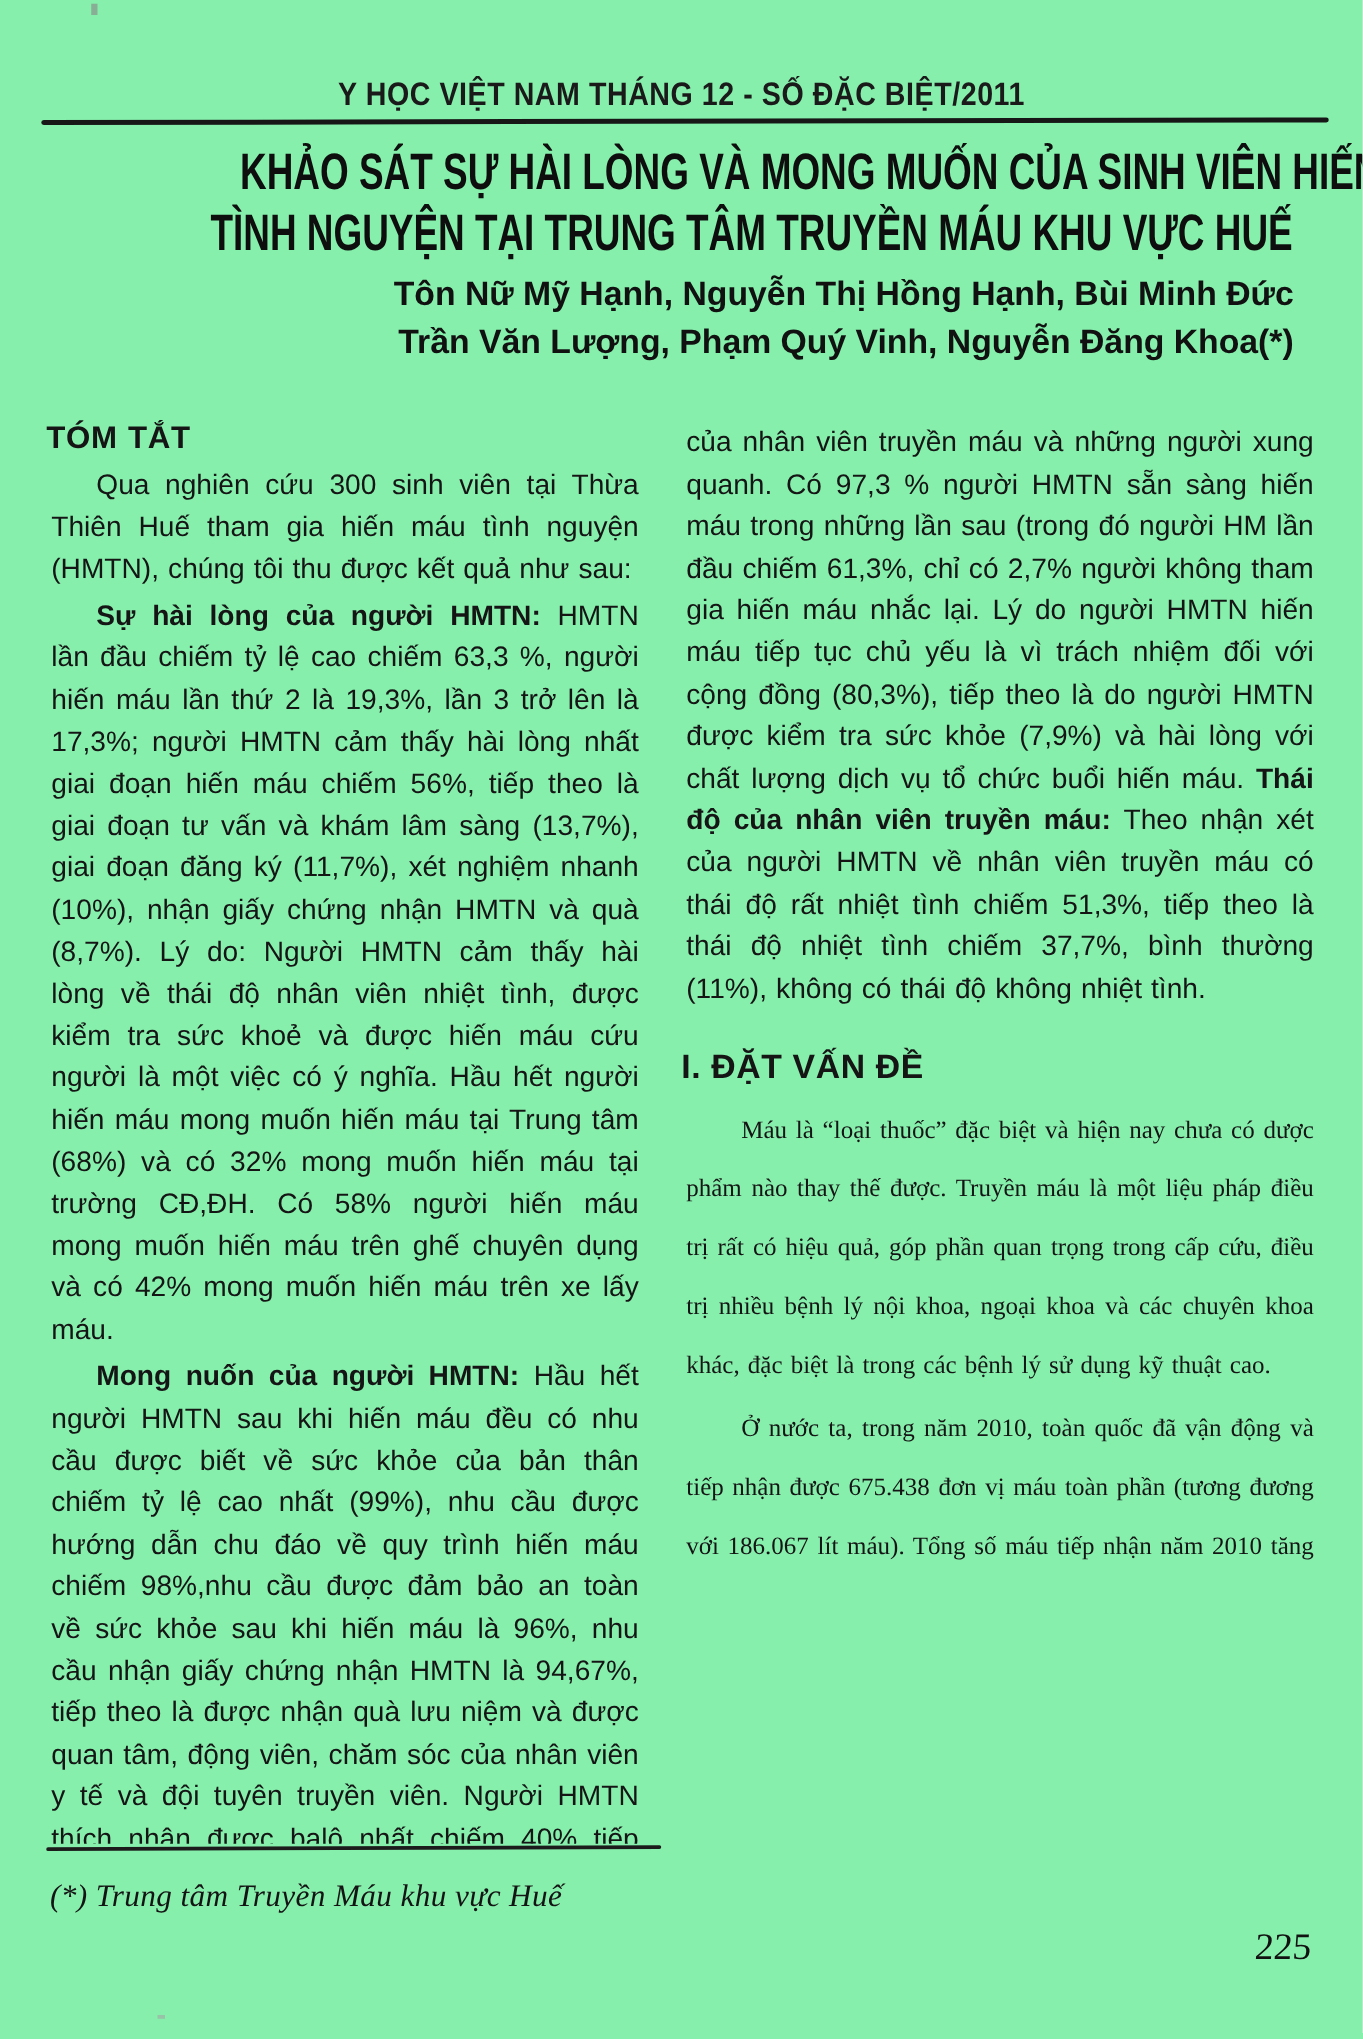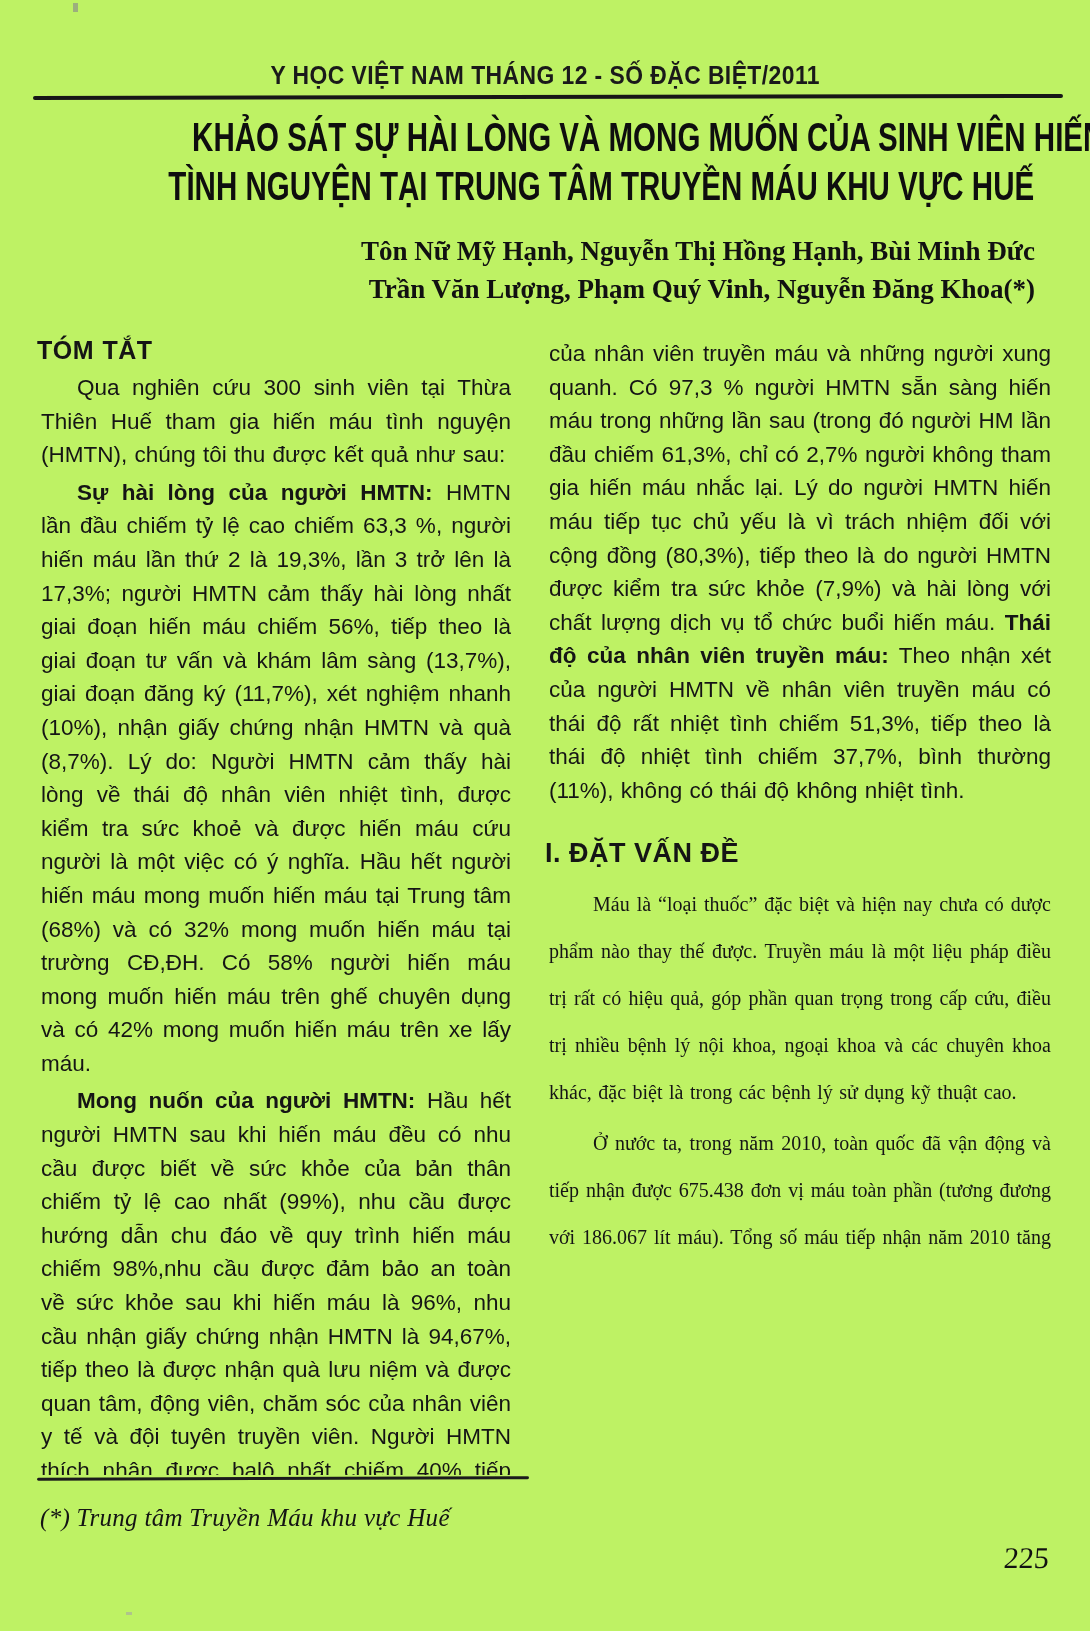--- a/index.html
+++ b/index.html
@@ -1,20 +1,20 @@
 <!DOCTYPE html>
 <html><head>
 <meta charset="utf-8">
 <style>
   html, body { margin: 0; padding: 0; background: #e8e8e8; }
   .page {
     position: relative;
     width: 1090px;
     height: 1631px;
-    background: #bef264;
+    background: #86efac;
     color: #151515;
     font-family: "Liberation Sans", sans-serif;
     overflow: hidden;
   }
   .condense { display: inline-block; white-space: nowrap; transform-origin: 50% 50%; }
 
   .running-head {
     position: absolute; top: 60px; left: 0; width: 100%;
     text-align: center; font-weight: bold; font-size: 26px; color: #1a1a1a;
   }
@@ -28,22 +28,22 @@
   .title-block {
     position: absolute; top: 113px; left: 0; width: 100%;
     text-align: center; font-weight: bold; color: #0e0e0e;
   }
   .title-line { font-size: 41px; line-height: 49px; }
   .title-line .condense { transform: scaleX(0.72); letter-spacing: 0px; }
 
   .authors {
     position: absolute; top: 216px; right: 55px;
     text-align: right;
-    font-family: Liberation Serif, serif;
-    font-weight: bold; font-size: 27px; line-height: 38px; color: #111; margin-top: 16px;
+    font-family: Liberation Sans, sans-serif;
+    font-weight: bold; font-size: 27px; line-height: 38px; color: #111;
   }
 
   .columns {
     position: absolute; top: 333px; left: 37px; width: 1018px; height: 1142px;
     display: flex; gap: 30px; overflow: hidden;
   }
   .col-left  { width: 478px; flex: 0 0 478px; }
   .col-right { flex: 1; }
 
   p { margin: 4px; }

